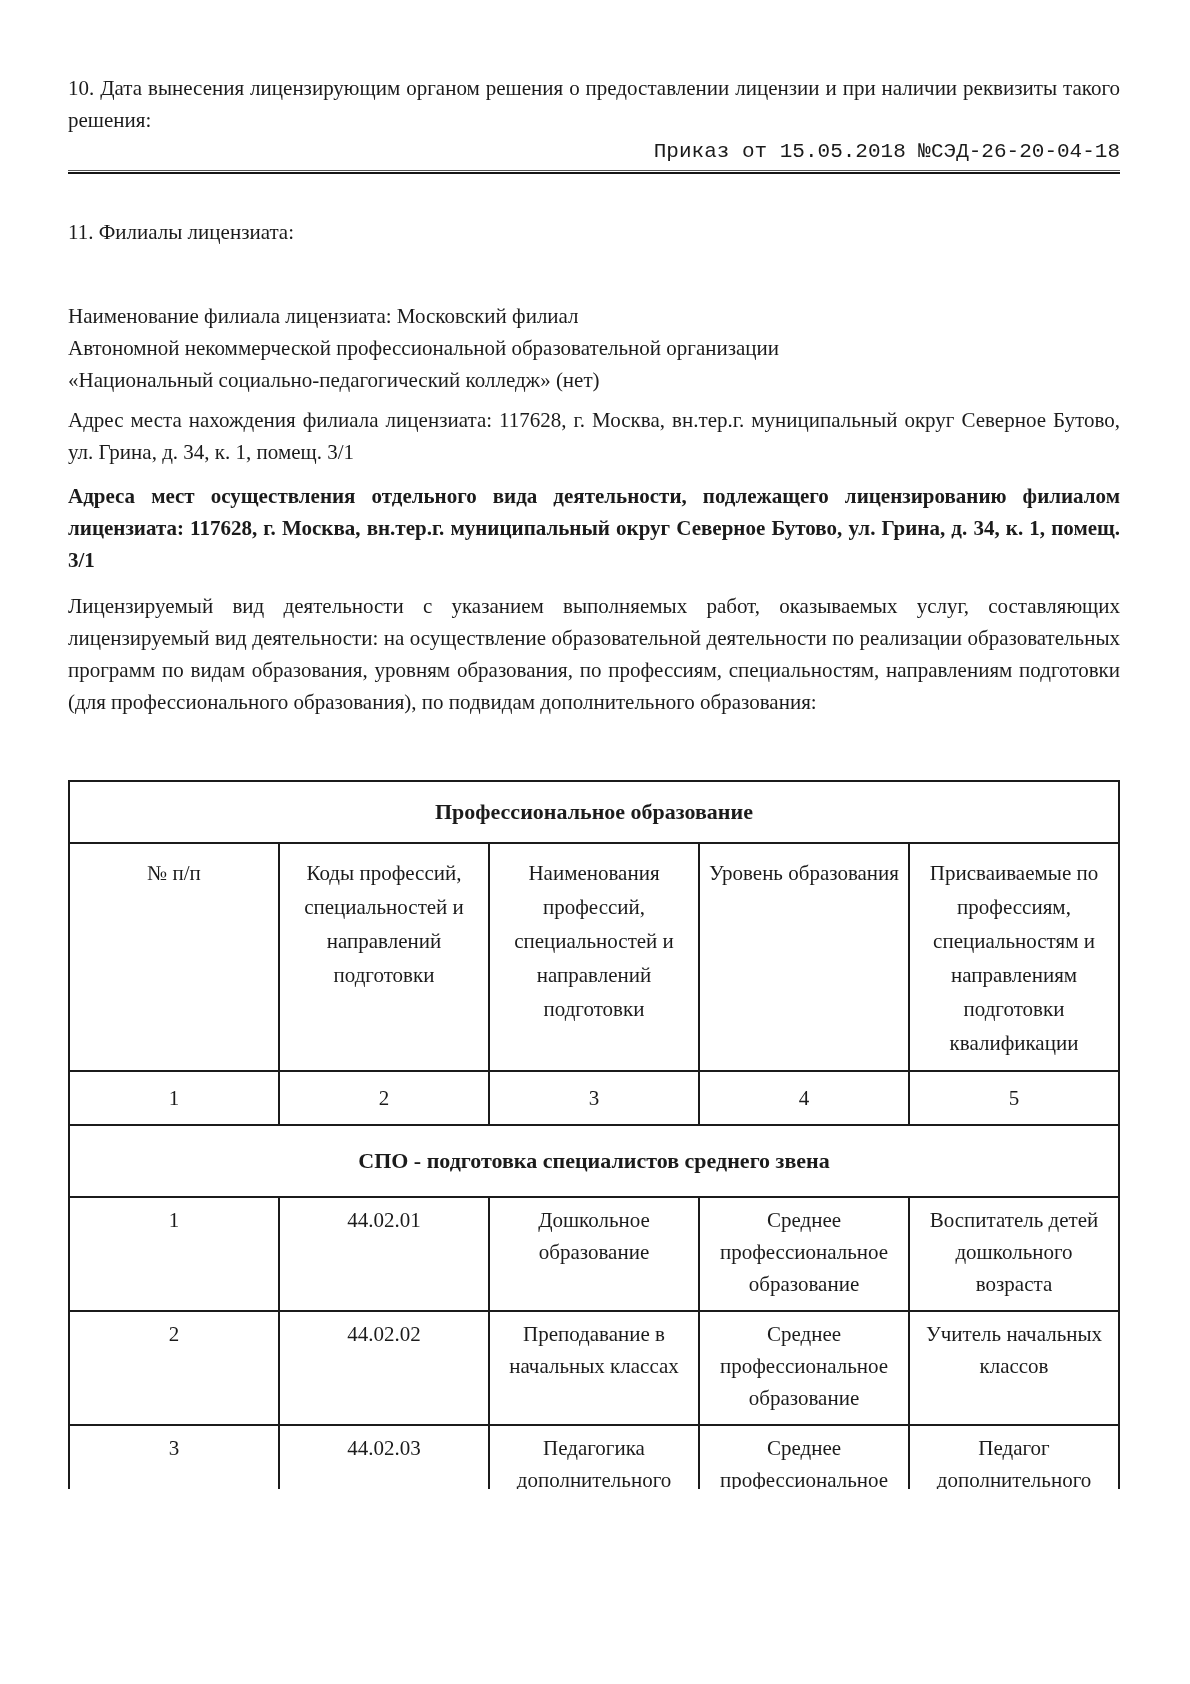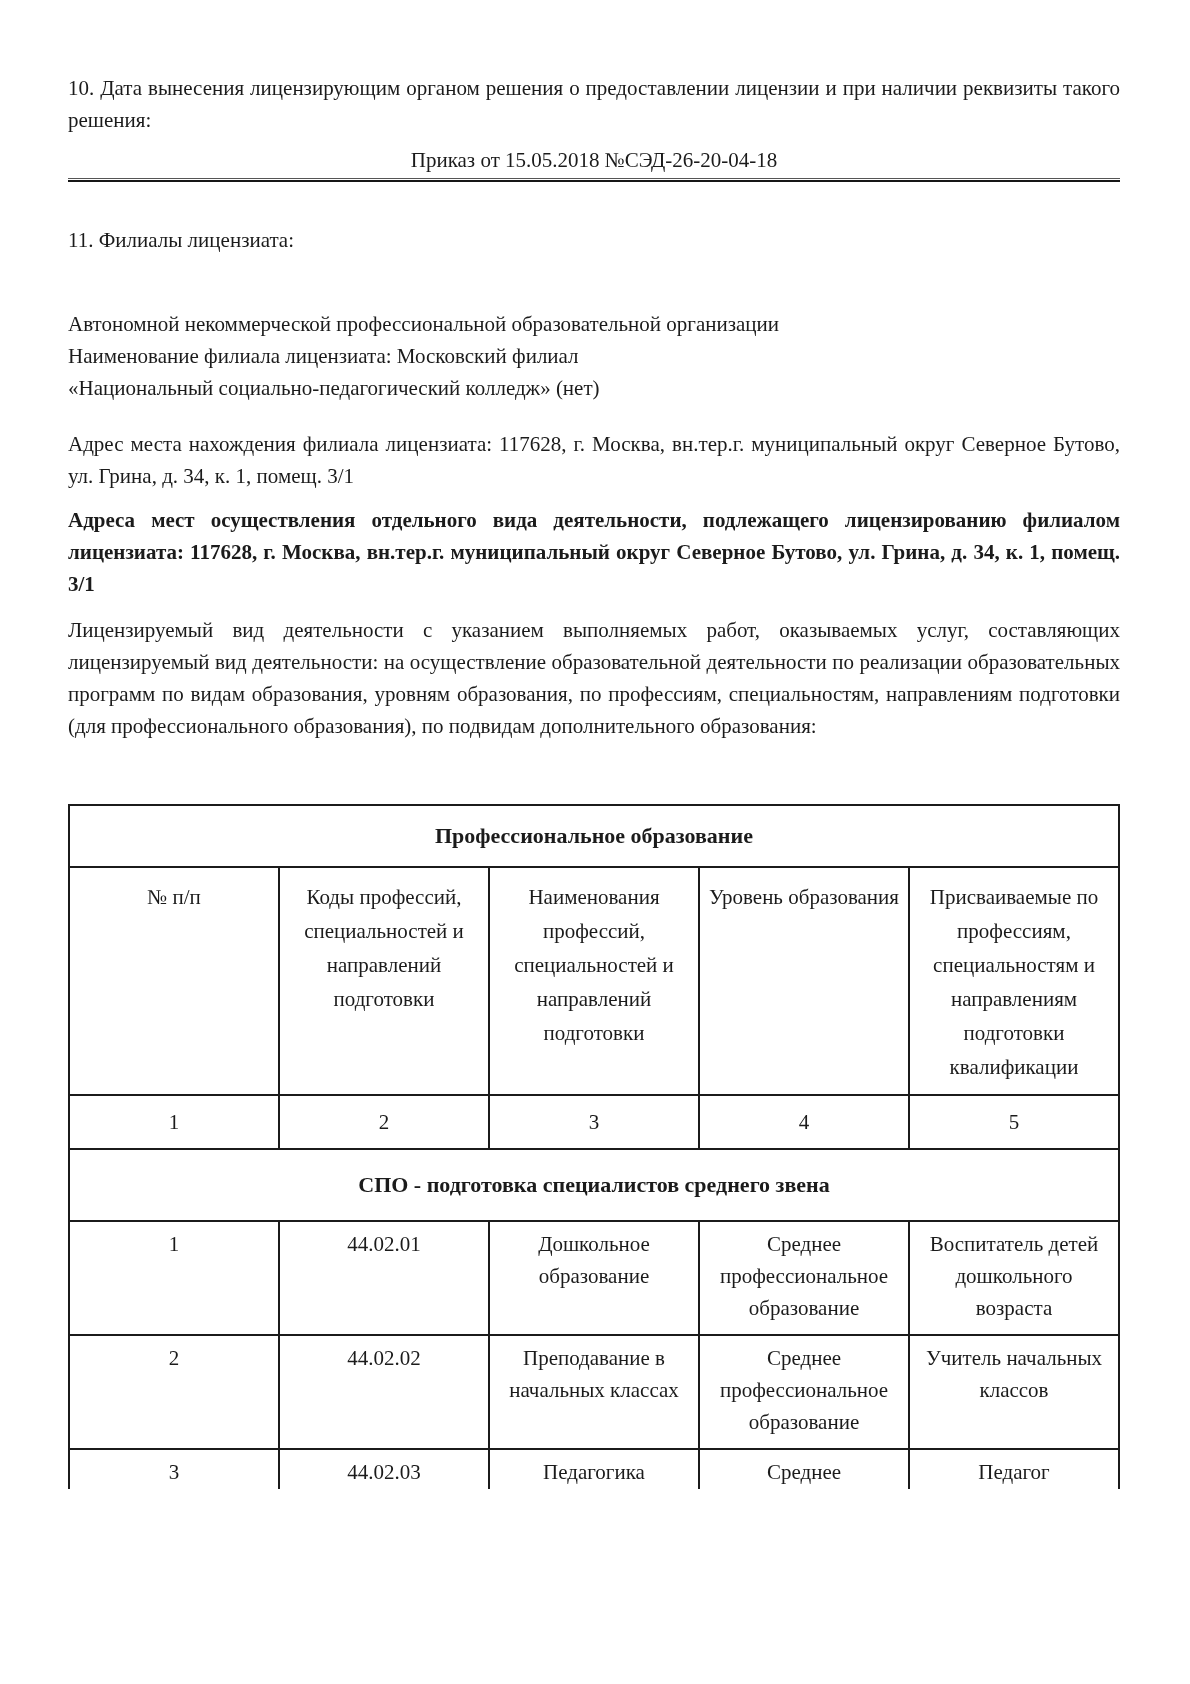--- a/index.html
+++ b/index.html
@@ -12,33 +12,34 @@
     background: #ffffff;
     color: #1b1b1b;
     font-family: "Liberation Serif", "DejaVu Serif", serif;
     font-size: 21px;
     line-height: 32px;
   }
   p { margin: 0; }
   .just { text-align: justify; }
   .item10-text { margin-top: 0; }
   .item10-value {
-    margin-top: 8px;
-    text-align: center;
+    margin-top: 0;
+    text-align: right;
+    font-family: Liberation Mono, monospace;
   }
   .item10-underline {
     height: 1px;
     border-top: 1px solid #555555;
     border-bottom: 2px solid #161616;
     margin-top: 2px;
   }
   .item11-heading { margin-top: 42px; }
   .branch-name { margin-top: 52px; }
   .branch-name div { text-align: left; }
-  .branch-address { margin-top: 24px; }
+  .branch-address { margin-top: 8px; }
   .activity-addresses { margin-top: 12px; font-weight: bold; }
   .licensed-activity { margin-top: 14px; }
 
   table.edu-table {
     width: 100%;
     margin-top: 62px;
     border-collapse: collapse;
     table-layout: fixed;
   }
   table.edu-table td {
@@ -85,22 +86,22 @@
 
   <p class="just item10-text">10. Дата вынесения лицензирующим органом решения о предоставлении лицензии и при наличии реквизиты такого решения:</p>
 
   <p class="item10-value">Приказ от 15.05.2018 №СЭД-26-20-04-18</p>
 
   <div class="item10-underline"></div>
 
   <p class="item11-heading">11. Филиалы лицензиата:</p>
 
   <div class="branch-name">
+    <div>Наименование филиала лицензиата: Московский филиал</div>
     <div>Автономной некоммерческой профессиональной образовательной организации</div>
-    <div>Наименование филиала лицензиата: Московский филиал</div>
     <div>«Национальный социально-педагогический колледж» (нет)</div>
   </div>
 
   <p class="just branch-address">Адрес места нахождения филиала лицензиата: 117628, г. Москва, вн.тер.г. муниципальный округ Северное Бутово, ул. Грина, д. 34, к. 1, помещ. 3/1</p>
 
   <p class="just activity-addresses">Адреса мест осуществления отдельного вида деятельности, подлежащего лицензированию филиалом лицензиата: 117628, г. Москва, вн.тер.г. муниципальный округ Северное Бутово, ул. Грина, д. 34, к. 1, помещ. 3/1</p>
 
   <p class="just licensed-activity">Лицензируемый вид деятельности с указанием выполняемых работ, оказываемых услуг, составляющих лицензируемый вид деятельности: на осуществление образовательной деятельности по реализации образовательных программ по видам образования, уровням образования, по профессиям, специальностям, направлениям подготовки (для профессионального образования), по подвидам дополнительного образования:</p>
 
   <table class="edu-table">

